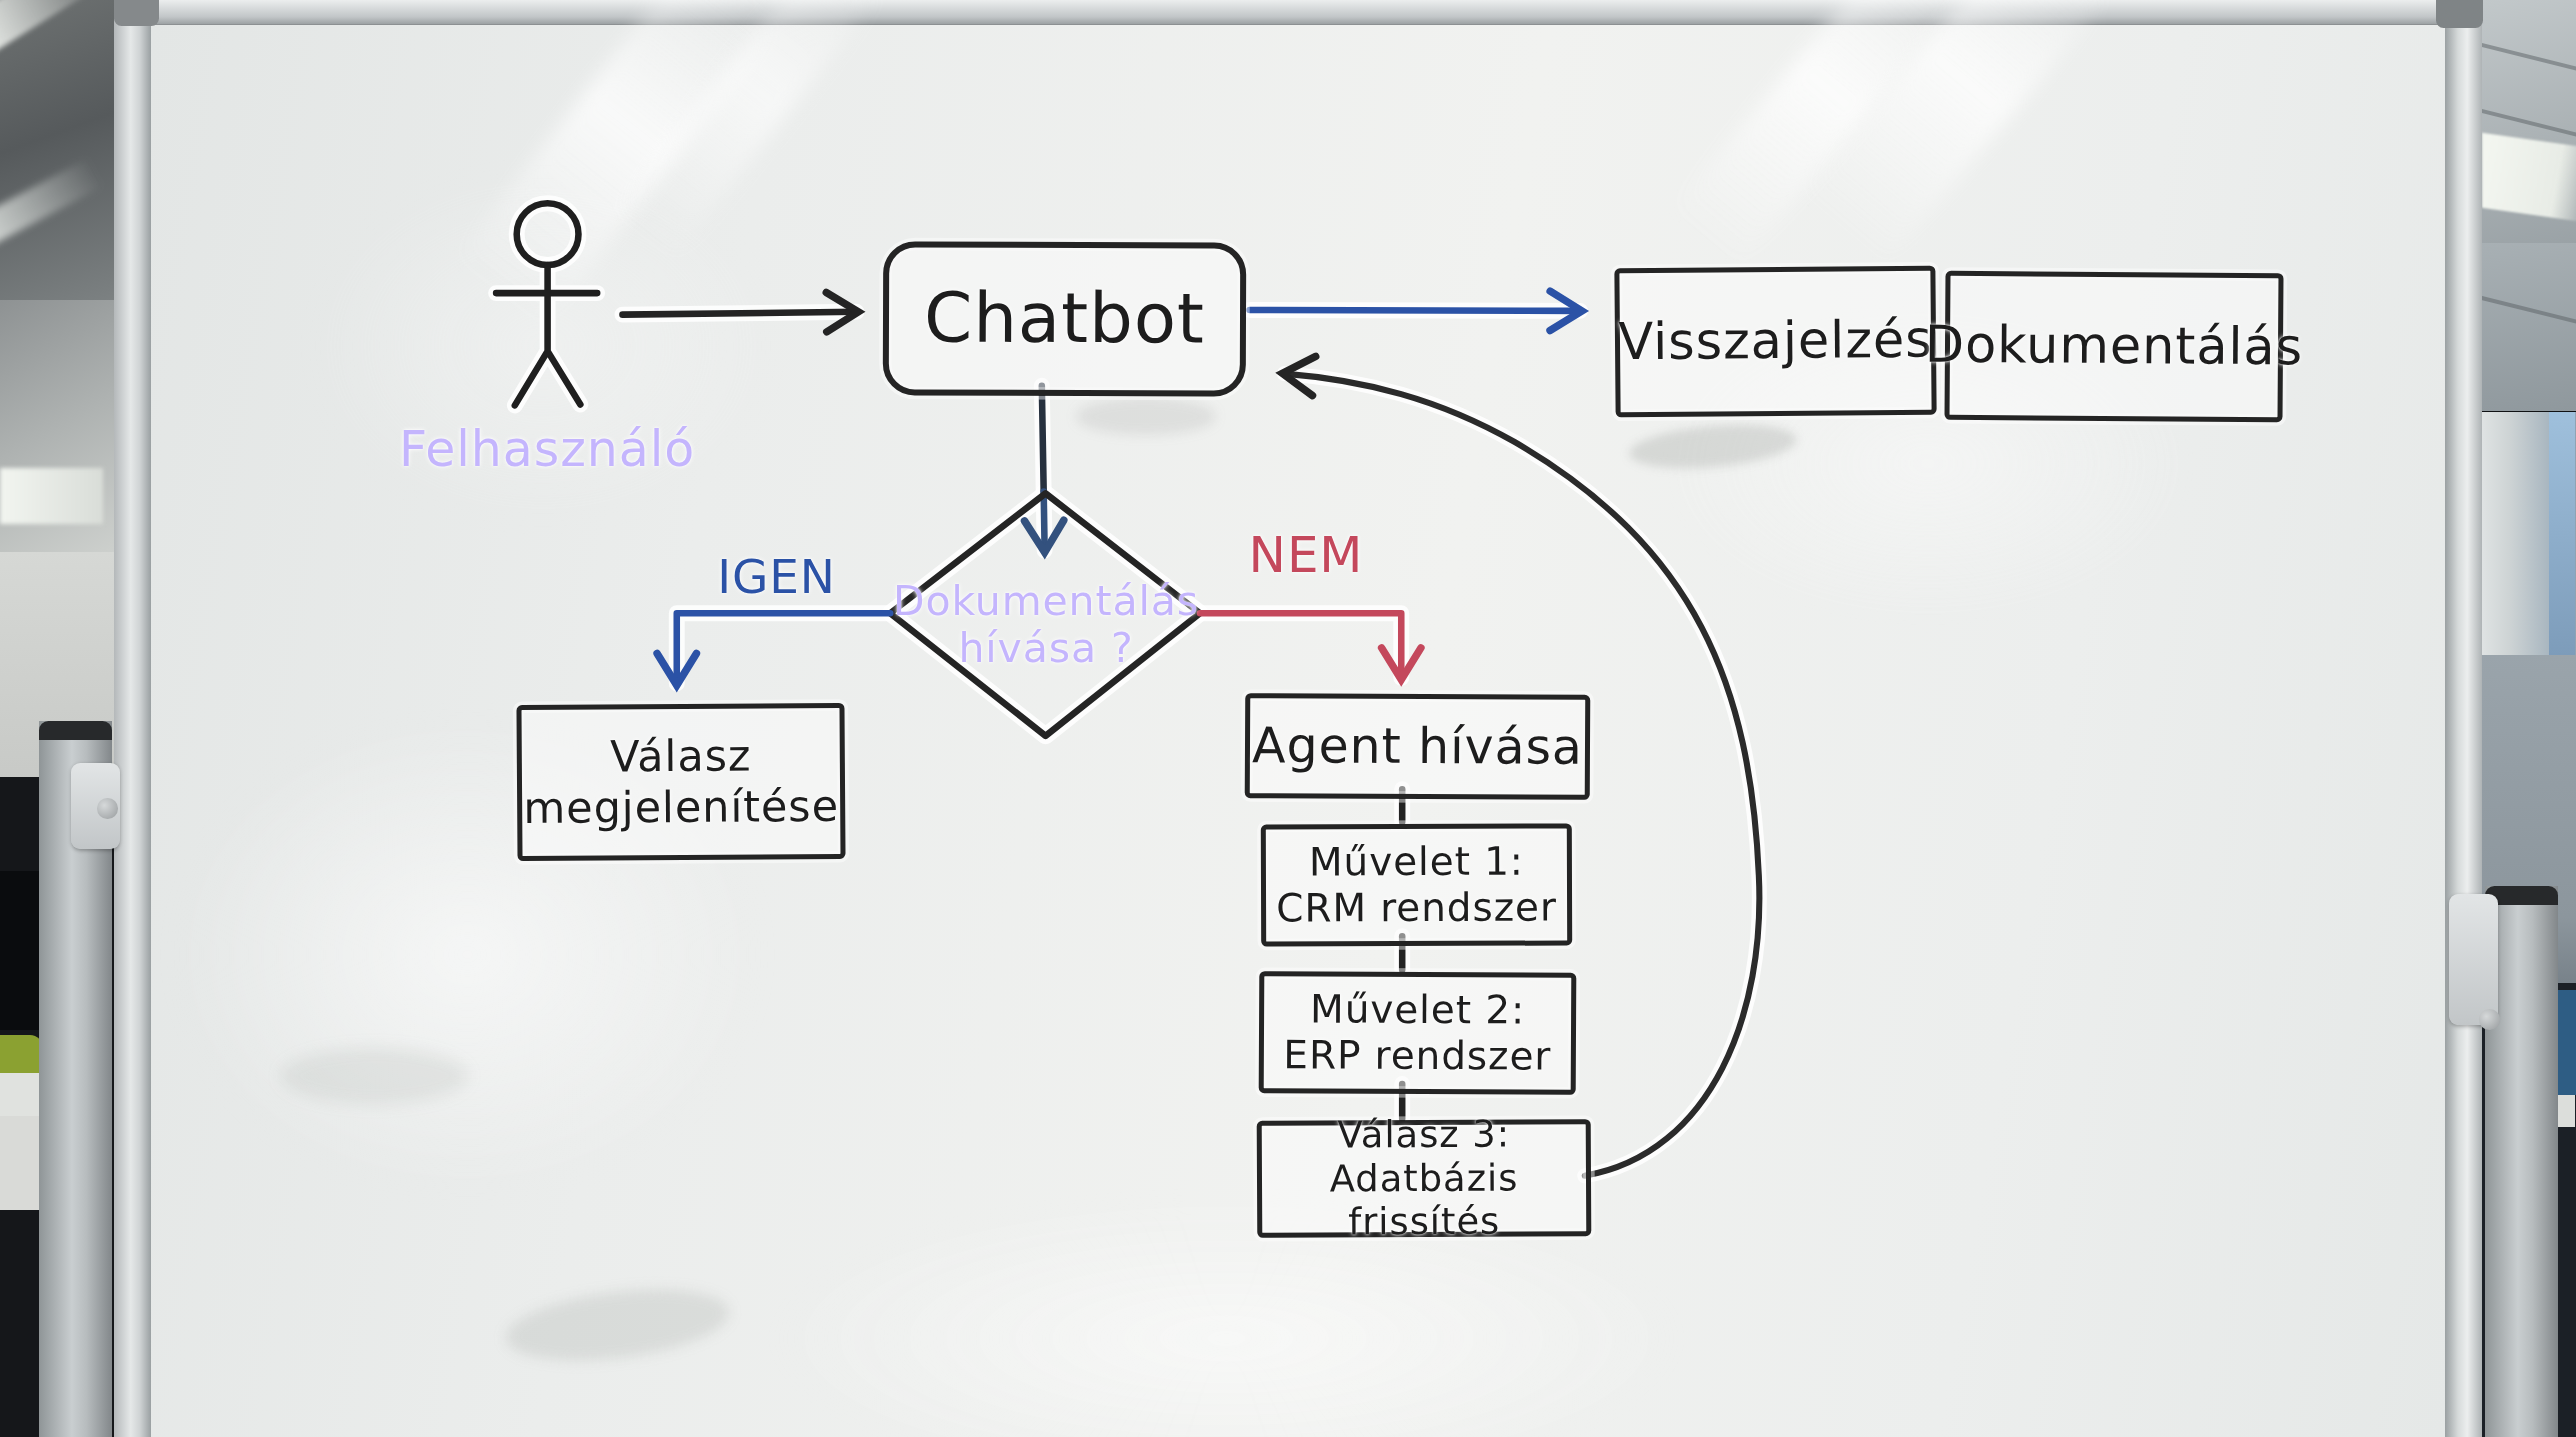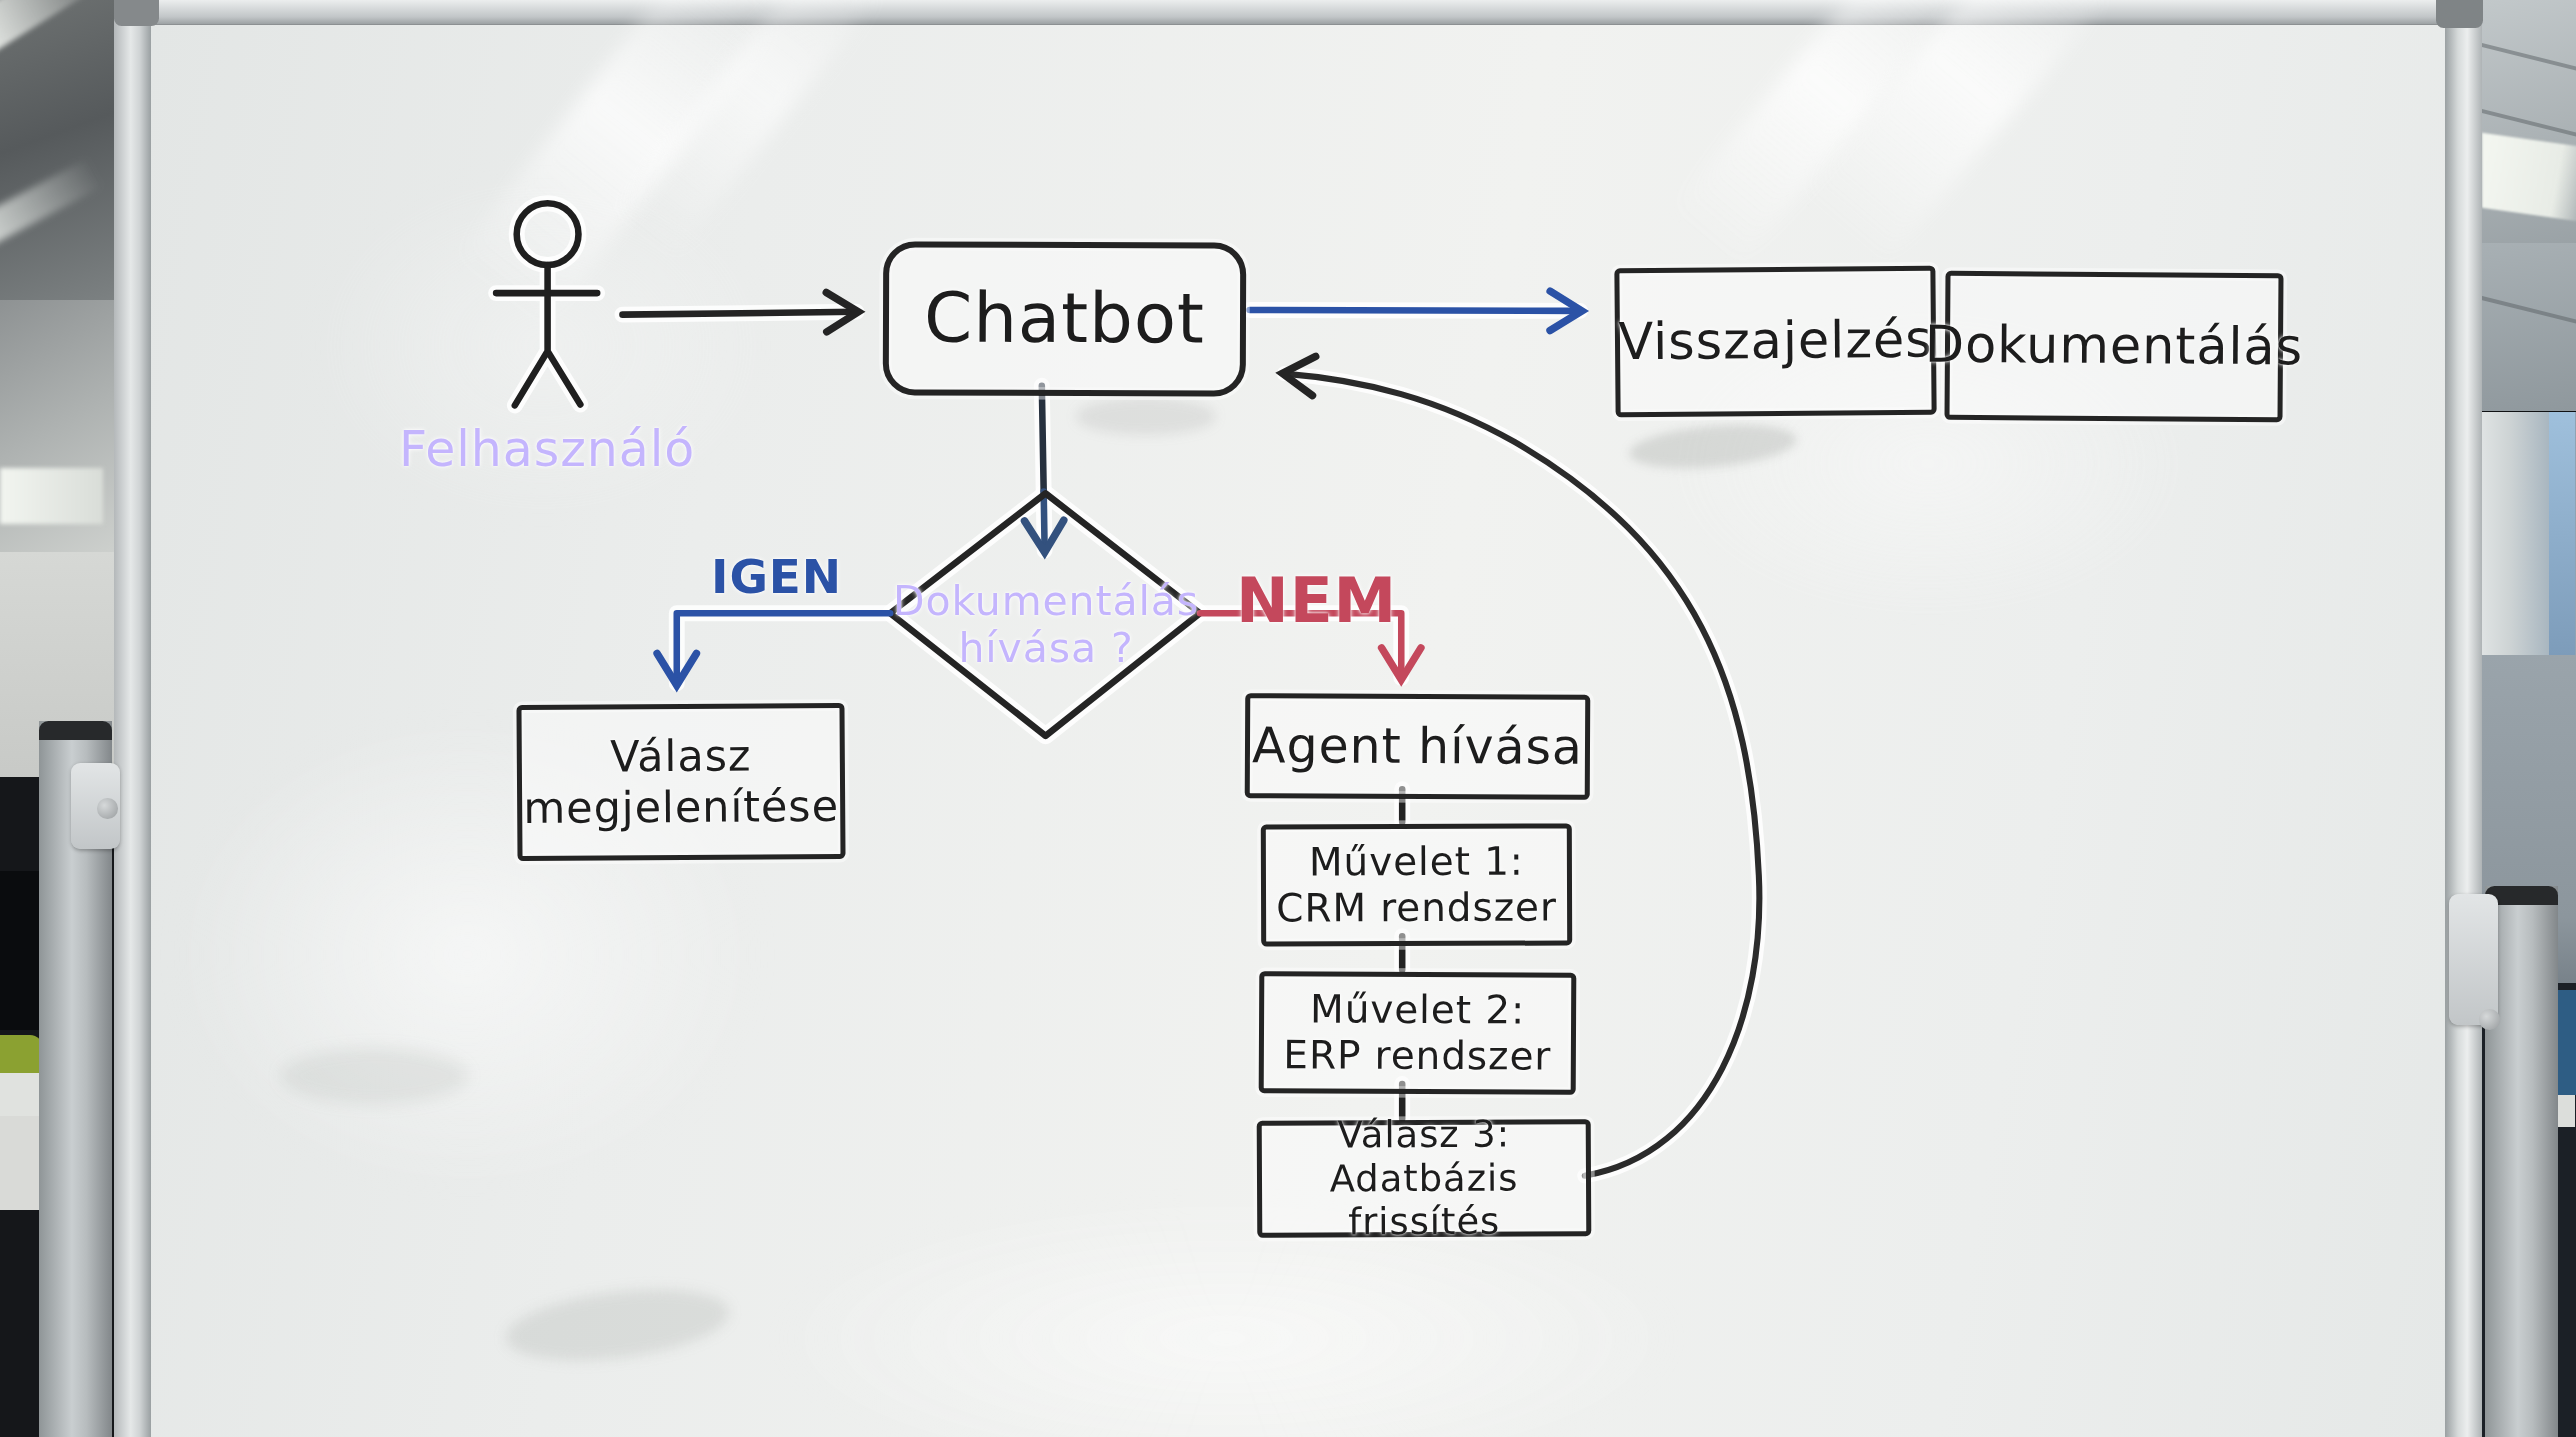--- a/index.html
+++ b/index.html
@@ -100,21 +100,21 @@
 
   
   .node{position:absolute;z-index:4;display:flex;flex-direction:column;align-items:center;
     justify-content:center;text-align:center;color:#1d1d1d;
     border:5.6px solid #242424;border-radius:5.6px;
     background:rgba(251,252,251,.50);
     box-shadow:0 0 0 3.7px rgba(255,255,255,.45), inset 0 0 0 2.8px rgba(255,255,255,.35);
     text-shadow:0 0 5.6px #fff,0 0 1.9px #fff;letter-spacing:0.9px;line-height:1.18;}
   .lbl{position:absolute;z-index:4;color:#c4b5fd;text-align:center;
     text-shadow:0 0 5.6px #fff,0 0 1.9px #fff;letter-spacing:0.9px;}
-  .edge-lbl{font-weight:bold;}
+  .edge-lbl{font-weight:normal;}
 </style>
 </head>
 <body>
 
 <div class="scene">
 
   <div class="office-left">
     <div class="ol-ceiling">
       <div class="ol-streak1"></div>
       <div class="ol-streak2"></div>
@@ -252,21 +252,21 @@
     <span>Dokumentálás</span>
   </div>
 
   <div class="lbl" style="left:1046px;top:578px;width:0;font-size:41px;transform:translateX(-50%);white-space:nowrap;display:flex;flex-direction:column;align-items:center;line-height:1.15;">
     <span>Dokumentálás</span>
     <span>hívása ?</span>
   </div>
 
   <div class="lbl edge-lbl" style="left:711px;top:549px;width:131px;font-size:47px;color:#2b52a6;">IGEN</div>
 
-  <div class="lbl edge-lbl" style="left:1236px;top:564px;width:140px;font-size:63px;color:#c4485c;">NEM</div>
+  <div class="lbl edge-lbl" style="left:1236px;top:526px;width:140px;font-size:50px;color:#c4485c;">NEM</div>
 
   <div class="node" style="left:517px;top:704px;width:318px;height:146px;font-size:43px;transform:rotate(-0.4deg);">
     <span>Válasz</span>
     <span>megjelenítése</span>
   </div>
 
   <div class="node" style="left:1245px;top:694px;width:335px;height:95px;font-size:49px;transform:rotate(0.3deg);">
     <span>Agent hívása</span>
   </div>
 

